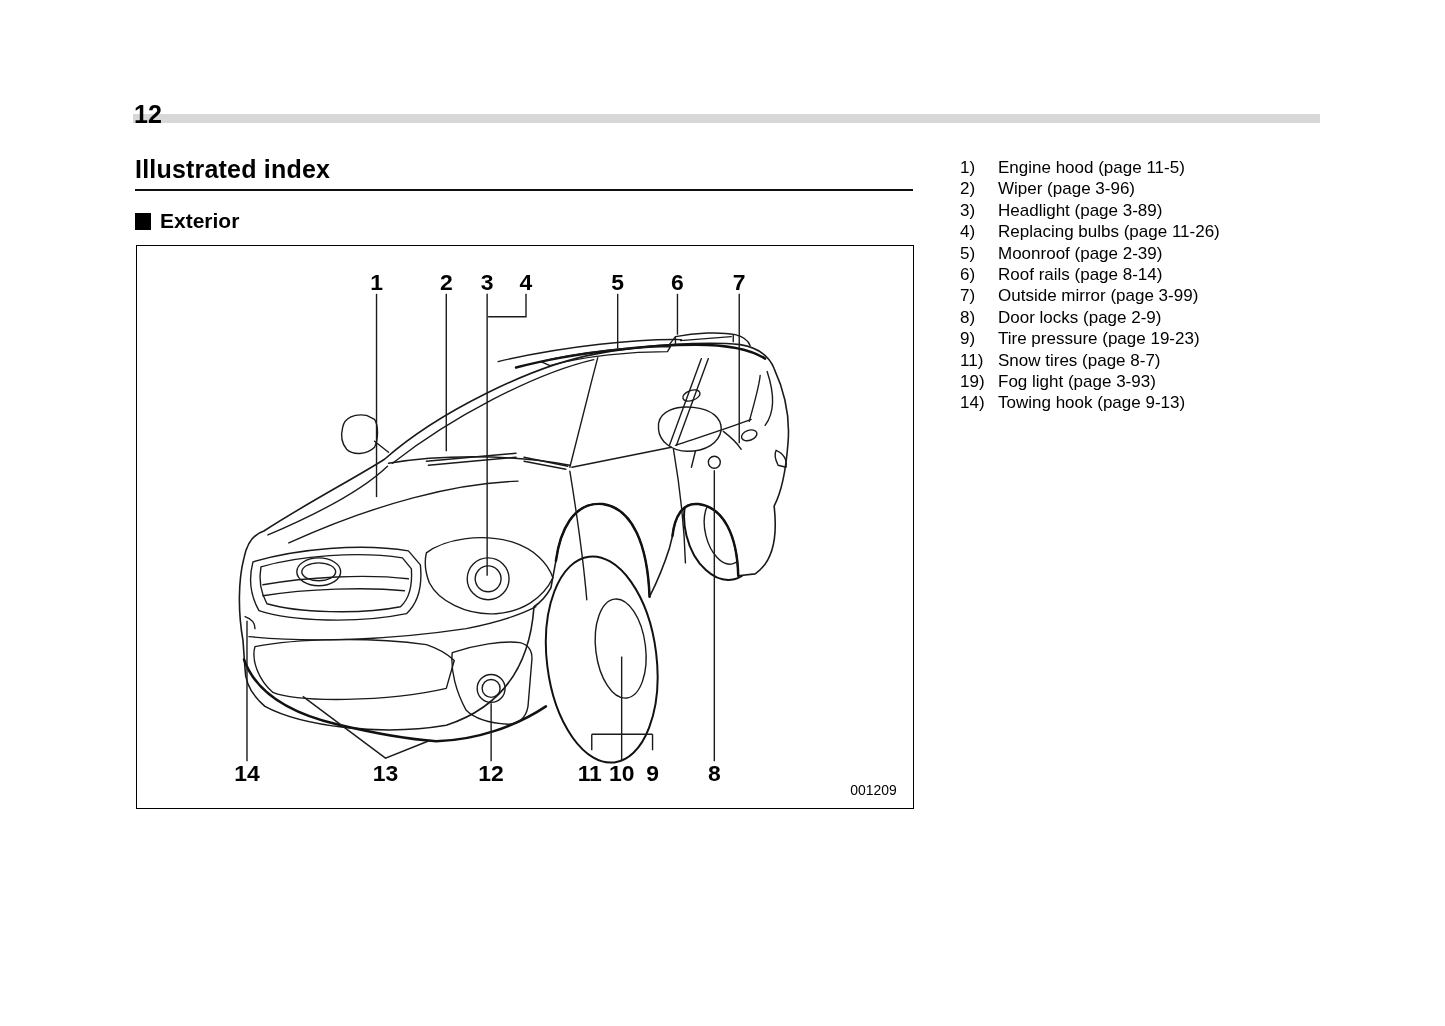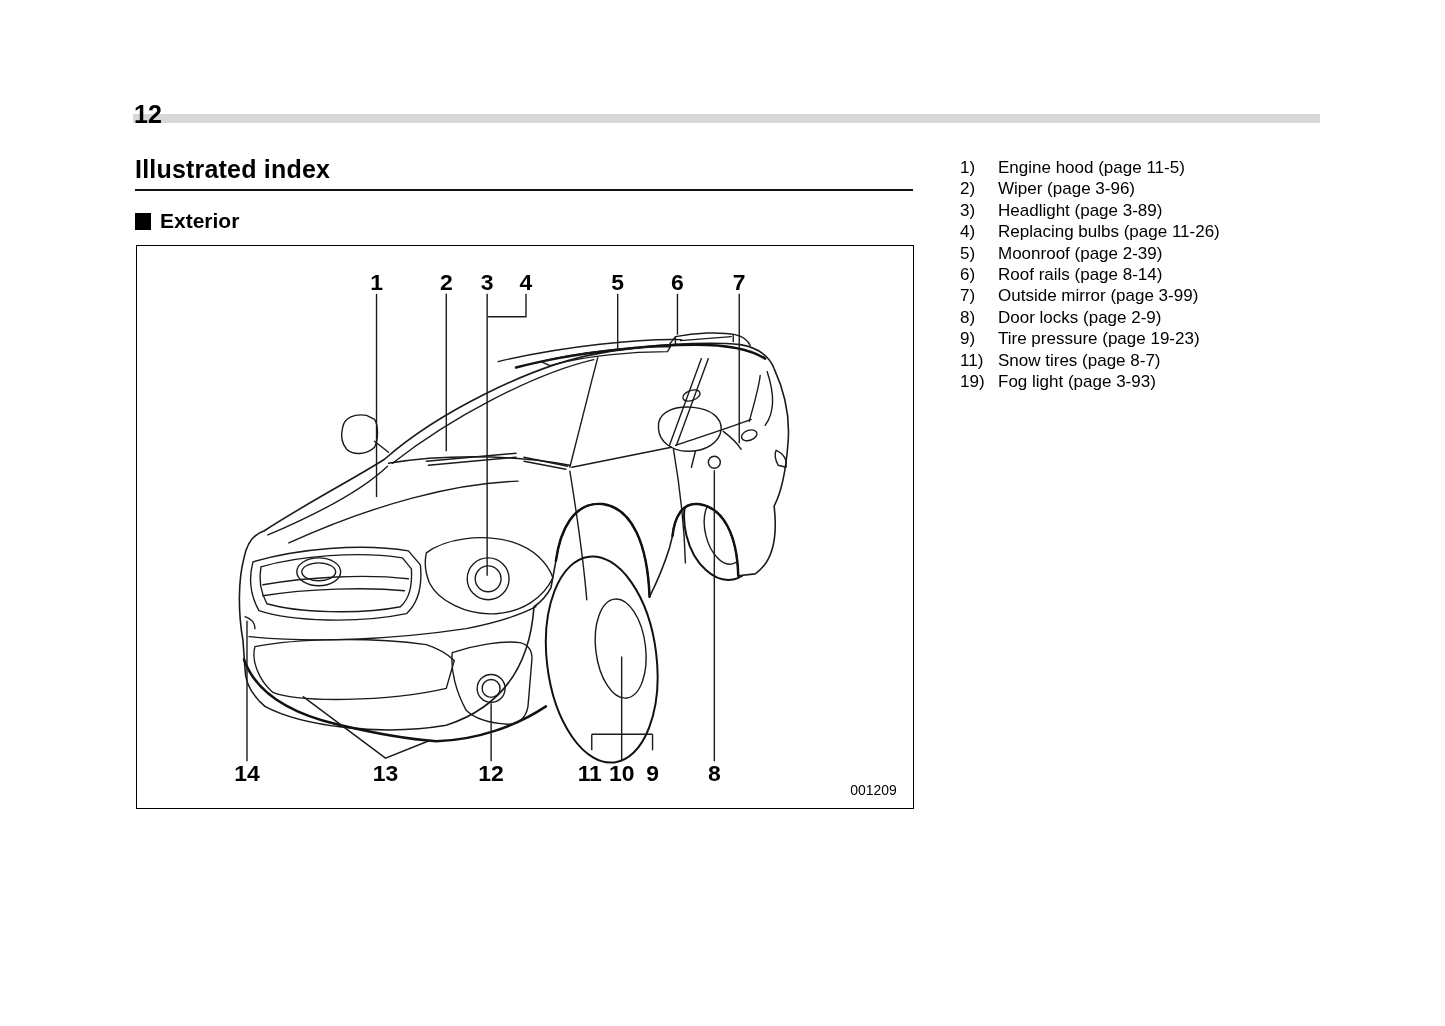--- a/index.html
+++ b/index.html
@@ -236,13 +236,17 @@
       <span class="t">Tire pressure (page 19-23)</span>
     </div>
   <div class="legend-row">
       <span class="n">11)</span>
       <span class="t">Snow tires (page 8-7)</span>
     </div>
   <div class="legend-row">
       <span class="n">19)</span>
       <span class="t">Fog light (page 3-93)</span>
     </div>
+  <div class="legend-row">
+      <span class="n">14)</span>
+      <span class="t">Towing hook (page 9-13)</span>
+    </div>
 </div>
 
 </body></html>

